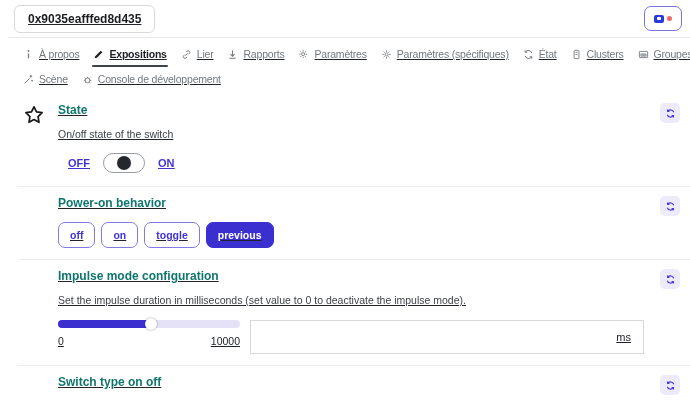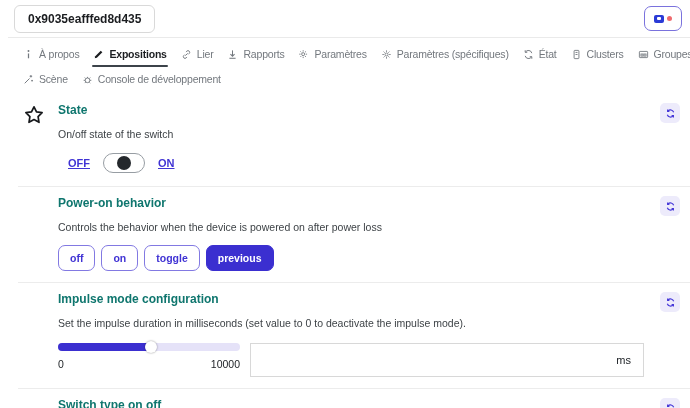--- a/index.html
+++ b/index.html
@@ -1,19 +1,19 @@
 <!DOCTYPE html>
 <html><head>
 <meta charset="utf-8">
 <style>
   * { margin:0; padding:0; box-sizing:border-box; }
   html,body { width:690px; height:408px; overflow:hidden; background:#fff;
     font-family:"Liberation Sans","DejaVu Sans",sans-serif; color:#212529; }
 
-  .page { width:690px; height:408px; position:relative; }
+  .page { width:690px; height:408px; position:relative;text-decoration:underline; }
 
   
   .header { display:flex; align-items:center; justify-content:space-between;
     padding:5px 8px 5px 14px; height:37px; }
   .device-chip { border:1px solid #d9d9d9; border-radius:6px; padding:6px 13px;
     font-size:12px; font-weight:700; color:#1b1d20; background:#fff; }
   .screen-btn { width:38px; height:25px; border:1.5px solid #7a72dd; border-radius:7px;
     background:#fff; display:flex; align-items:center; justify-content:center; gap:3px; cursor:pointer; }
   .screen-glyph { width:10px; height:8px; background:#2b3bd6; border-radius:2px; position:relative; }
   .screen-glyph::after { content:""; position:absolute; left:3px; top:2.5px; width:4px; height:3px; background:#fff; border-radius:1px; }
@@ -194,21 +194,20 @@
             <path d="M3.4 9.8a4.8 4.8 0 008.3 1.7"></path>
             <path d="M3.8 2.2v2.6h2.6"></path>
             <path d="M12.2 13.8v-2.6H9.6"></path>
           </svg>
       </button>
     </div>
     <div class="divider"></div>
 
     <div class="section">
       <div class="sec-title">Power-on behavior</div>
-      <div class="sec-desc">Controls the behavior when the device is powered on after power loss</div>
       <div class="btn-row">
         <button class="opt-btn">off</button>
         <button class="opt-btn">on</button>
         <button class="opt-btn">toggle</button>
         <button class="opt-btn selected">previous</button>
       </div>
       <button class="refresh-btn">
         <svg width="11" height="11" viewBox="0 0 16 16" fill="none" stroke="currentColor" stroke-width="1.7">
             <path d="M12.6 6.2A4.8 4.8 0 004.3 4.5"></path>
             <path d="M3.4 9.8a4.8 4.8 0 008.3 1.7"></path>

